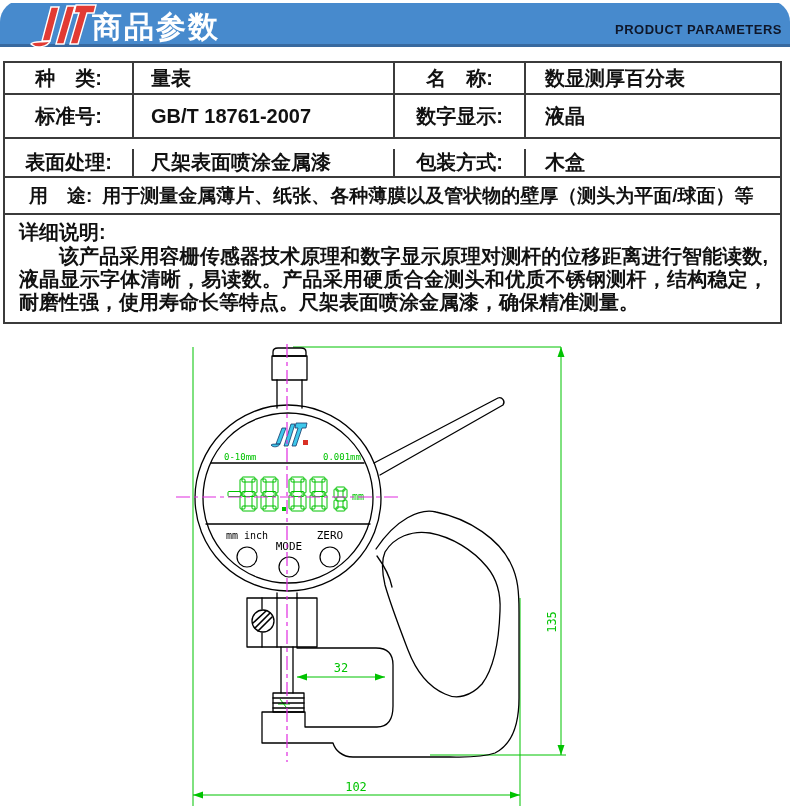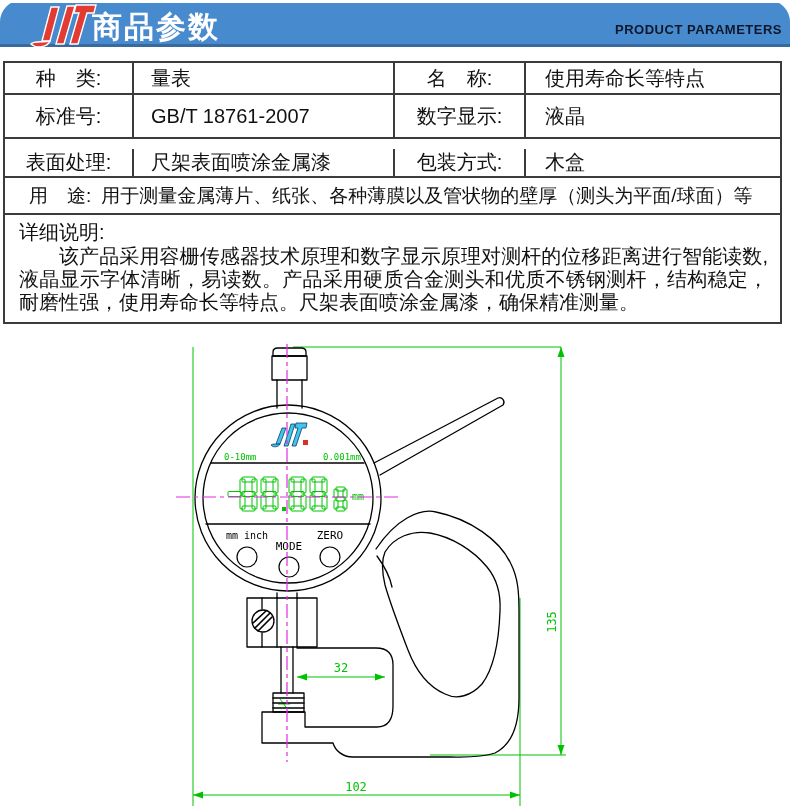--- a/index.html
+++ b/index.html
@@ -9,21 +9,21 @@
   .band{position:absolute;left:0;top:3px;width:790px;height:41px;background:#478acd;
         border-bottom:3px solid #38699f;}
   .logo{position:absolute;left:20px;top:0;width:80px;height:50px;}
   .title-cn{position:absolute;left:92px;top:7px;font-size:30px;font-weight:bold;color:#fff;
             letter-spacing:2px;}
   .title-en{position:absolute;right:8px;top:22px;font-size:13px;font-weight:bold;color:#0f172a;
             letter-spacing:0.5px;}
   
   .spec{position:absolute;left:3px;top:61px;width:779px;border:2px solid #3b3b3b;
         box-sizing:border-box;background:#fff;}
-  .srow{display:flex;align-items:stretch;}
+  .srow{display:flex;align-items:stretch;font-weight:bold;}
   .srow + .srow{border-top:2px solid #3b3b3b;}
   .cell{display:flex;align-items:center;box-sizing:border-box;font-size:20px;}
   .lab{width:127px;justify-content:center;}
   .val1{width:261px;border-left:2px solid #3b3b3b;padding-left:17px;}
   .lab2{width:131px;border-left:2px solid #3b3b3b;justify-content:center;}
   .val2{flex:1;border-left:2px solid #3b3b3b;padding-left:19px;}
   .h30{height:30px;} .h42{height:42px;} .h37{height:37px;align-items:flex-end;}
   .usage{display:flex;align-items:center;height:35px;padding-left:24px;font-size:19px;
          white-space:nowrap;overflow:hidden;}
   .usage .ulab{margin-right:10px;}
@@ -49,21 +49,21 @@
     </g>
   </svg>
   <div class="title-cn">商品参数</div>
   <div class="title-en">PRODUCT PARAMETERS</div>
 
   <div class="spec">
     <div class="srow h30">
       <div class="cell lab">种　类:</div>
       <div class="cell val1">量表</div>
       <div class="cell lab2">名　称:</div>
-      <div class="cell val2">使用寿命长等特点</div>
+      <div class="cell val2">数显测厚百分表</div>
     </div>
     <div class="srow h42">
       <div class="cell lab">标准号:</div>
       <div class="cell val1">GB/T 18761-2007</div>
       <div class="cell lab2">数字显示:</div>
       <div class="cell val2">液晶</div>
     </div>
     <div class="srow h37">
       <div class="cell lab">表面处理:</div>
       <div class="cell val1">尺架表面喷涂金属漆</div>

